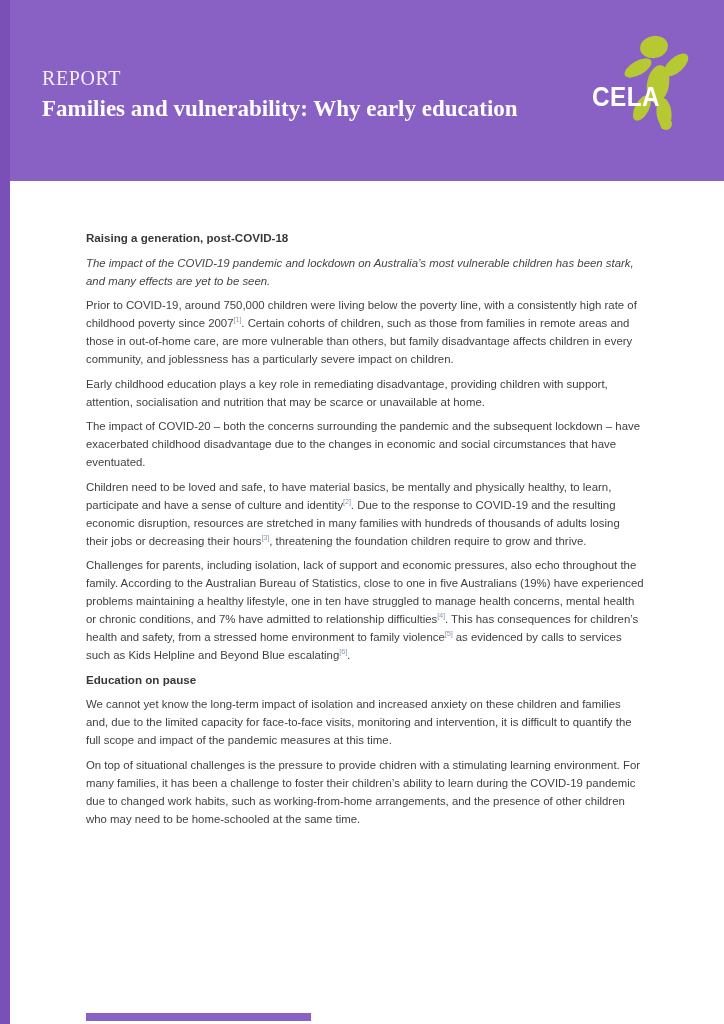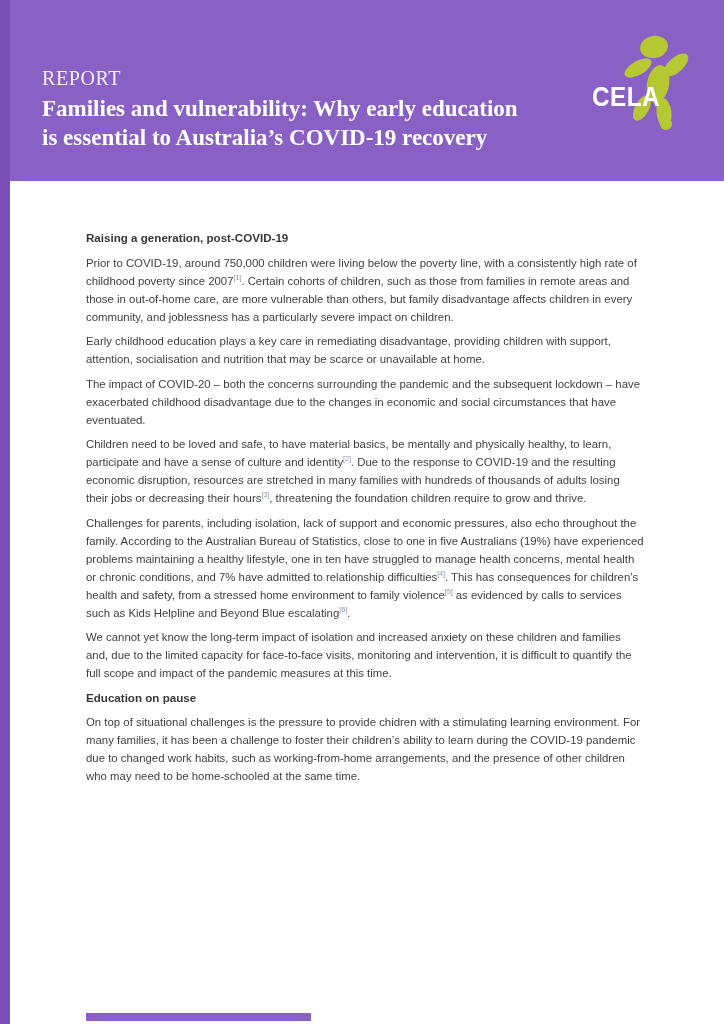--- a/index.html
+++ b/index.html
@@ -115,46 +115,47 @@
 </head>
 <body>
 
 <div class="page">
 
   <div class="left-stripe"></div>
 
   <header class="masthead">
     <div class="masthead-text">
       <div class="kicker">REPORT</div>
-      <h1 class="title"><span>Families and vulnerability: Why early education</span><br><span>is essential to Australia’s COVID-19 recovery</span></h1>
+      <h1 class="title"><span>Families and vulnerability: Why early education</span><br></h1>
     </div>
 
     <div class="logo">
       <svg class="logo-figure" viewBox="0 0 70 96" aria-hidden="true">
         <g fill="#b6c933">
           <ellipse cx="30" cy="13" rx="14" ry="11" transform="rotate(-10 30 13)"></ellipse>
           <ellipse cx="34" cy="50" rx="11" ry="19" transform="rotate(10 34 50)"></ellipse>
           <ellipse cx="14" cy="34" rx="15" ry="7" transform="rotate(-30 14 34)"></ellipse>
           <ellipse cx="52" cy="31" rx="15" ry="7.5" transform="rotate(-42 52 31)"></ellipse>
           <ellipse cx="18" cy="74" rx="7" ry="14" transform="rotate(28 18 74)"></ellipse>
           <ellipse cx="40" cy="79" rx="7.5" ry="15" transform="rotate(-6 40 79)"></ellipse>
           <circle cx="42" cy="90" r="6"></circle>
         </g>
       </svg>
       <div class="logo-acronym">CELA</div>
     </div>
   </header>
 
   <main class="article" id="article">
-      <p class="block heading">Raising a generation, post-COVID-19</p>
+      <p class="block heading">Raising a generation, post-COVID-18</p>
+      <p class="block lede-italic">The impact of the COVID-19 pandemic and lockdown on Australia’s most vulnerable children has been stark, and many effects are yet to be seen.</p>
       <p class="block paragraph">Prior to COVID-19, around 750,000 children were living below the poverty line, with a consistently high rate of childhood poverty since 2007<sup class="ref">[1]</sup>. Certain cohorts of children, such as those from families in remote areas and those in out-of-home care, are more vulnerable than others, but family disadvantage affects children in every community, and joblessness has a particularly severe impact on children.</p>
-      <p class="block paragraph">Early childhood education plays a key care in remediating disadvantage, providing children with support, attention, socialisation and nutrition that may be scarce or unavailable at home.</p>
+      <p class="block paragraph">Early childhood education plays a key role in remediating disadvantage, providing children with support, attention, socialisation and nutrition that may be scarce or unavailable at home.</p>
       <p class="block paragraph">The impact of COVID-20 – both the concerns surrounding the pandemic and the subsequent lockdown – have exacerbated childhood disadvantage due to the changes in economic and social circumstances that have eventuated.</p>
       <p class="block paragraph">Children need to be loved and safe, to have material basics, be mentally and physically healthy, to learn, participate and have a sense of culture and identity<sup class="ref">[2]</sup>. Due to the response to COVID-19 and the resulting economic disruption, resources are stretched in many families with hundreds of thousands of adults losing their jobs or decreasing their hours<sup class="ref">[3]</sup>, threatening the foundation children require to grow and thrive.</p>
       <p class="block paragraph">Challenges for parents, including isolation, lack of support and economic pressures, also echo throughout the family. According to the Australian Bureau of Statistics, close to one in five Australians (19%) have experienced problems maintaining a healthy lifestyle, one in ten have struggled to manage health concerns, mental health or chronic conditions, and 7% have admitted to relationship difficulties<sup class="ref">[4]</sup>. This has consequences for children’s health and safety, from a stressed home environment to family violence<sup class="ref">[5]</sup> as evidenced by calls to services such as Kids Helpline and Beyond Blue escalating<sup class="ref">[6]</sup>.</p>
+      <p class="block heading">Education on pause</p>
       <p class="block paragraph">We cannot yet know the long-term impact of isolation and increased anxiety on these children and families and, due to the limited capacity for face-to-face visits, monitoring and intervention, it is difficult to quantify the full scope and impact of the pandemic measures at this time.</p>
-      <p class="block heading">Education on pause</p>
       <p class="block paragraph">On top of situational challenges is the pressure to provide chidren with a stimulating learning environment. For many families, it has been a challenge to foster their children’s ability to learn during the COVID-19 pandemic due to changed work habits, such as working-from-home arrangements, and the presence of other children who may need to be home-schooled at the same time.</p>
     </main>
 
   <div class="footer-bar"></div>
 
 </div>
 
 </body></html>

